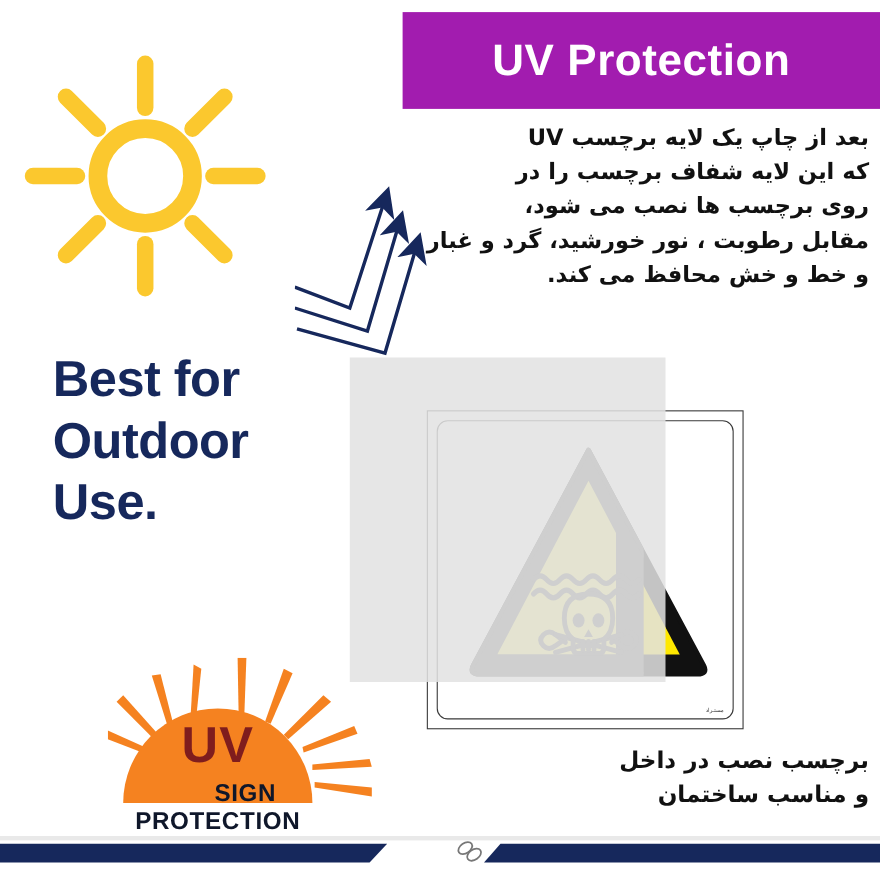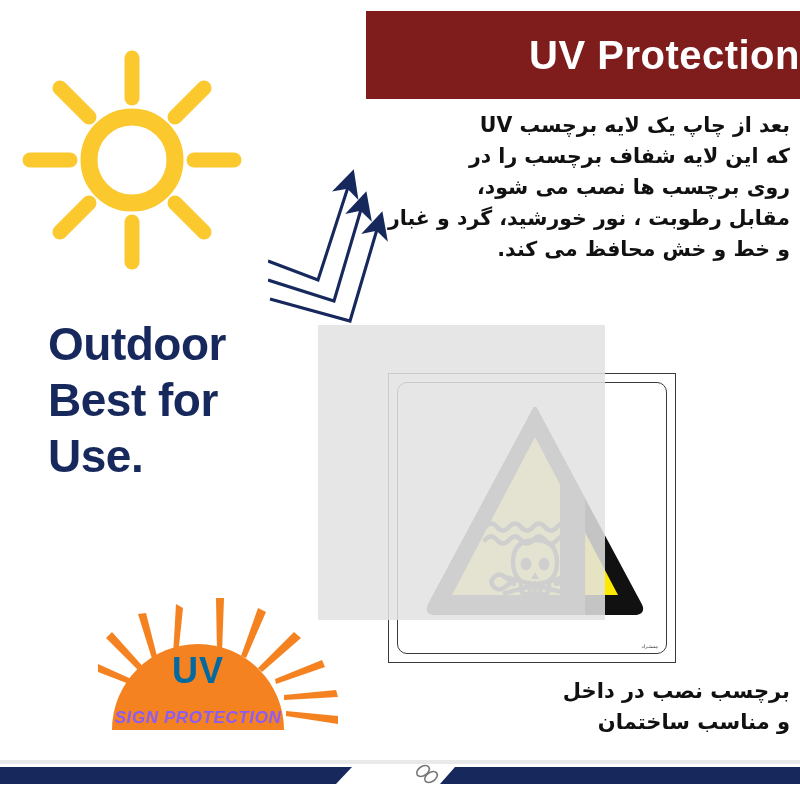--- a/index.html
+++ b/index.html
@@ -6,21 +6,21 @@
   html,body { width:800px; height:800px; background:#ffffff; }
   body {
     font-family:"DejaVu Sans","Liberation Sans",sans-serif;
     position:relative; overflow:hidden;
   }
   .stage { position:absolute; inset:0; width:800px; height:800px; background:#fff; }
 
   
   .header-bar{
     position:absolute; left:366px; top:11px; width:434px; height:88px;
-    background:#7f1d1d; display:flex; align-items:center; justify-content:flex-end;
+    background:#a21caf; display:flex; align-items:center; justify-content:center;
   }
   .header-title{
     color:#ffffff; font-size:40px; font-weight:700; letter-spacing:.5px;
     font-family:"Liberation Sans",sans-serif;
   }
 
   
   .fa-block{
     position:absolute; left:378px; top:110px; width:412px;
     direction:rtl; text-align:right; color:#111111;
@@ -123,22 +123,22 @@
       </defs>
       <g fill="none" stroke="#16285c" stroke-width="3.1" marker-end="url(#ah)">
         <path d="M0,93 L50,112 L81,16"></path>
         <path d="M0,112 L66,133 L94,38"></path>
         <path d="M2,131 L82,153 L110,58"></path>
       </g>
     </svg>
   </div>
 
   <div class="headline">
+    <div>Best for</div>
     <div>Outdoor</div>
-    <div>Best for</div>
     <div>Use.</div>
   </div>
 
   <div class="sign-wrap">
 
     <div class="sign-outer">
       <div class="sign-inner">
 
         <div class="tri">
           <svg width="226" height="226" viewBox="0 0 226 226">
@@ -191,24 +191,24 @@
         <path d="M224 62 L227 69 L178 86 L177 81 Z"></path>
         <path d="M238 92 L240 99 L186 102 L186 97 Z"></path>
         <path d="M240 118 L240 126 L188 118 L188 113 Z"></path>
       </g>
 
       <path d="M14 132 a86 86 0 0 1 172 0 Z" fill="#f58220"></path>
 
       <rect x="0" y="132" width="200" height="3" fill="#ffffff"></rect>
     </svg>
     <div class="uv-text" style="top:52px;">
-      <span style="font-size:36px;font-weight:700;color:#0369a1;letter-spacing:1px;padding-right:50px;">UV</span>
+      <span style="font-size:46px;font-weight:700;color:#7f1d1d;letter-spacing:1px;padding-right:50px;">UV</span>
     </div>
     <div class="uv-text" style="top:110px;">
-      <span style="font-size:17px;font-weight:700;color:#8b5cf6;letter-spacing:.6px;padding-right:50px;font-style:italic;">SIGN PROTECTION</span>
+      <span style="font-size:22px;font-weight:700;color:#0f172a;letter-spacing:.6px;padding-right:50px;">SIGN PROTECTION</span>
     </div>
   </div>
 
   <div class="fa-bottom">
     <div>برچسب نصب در داخل</div>
     <div>و مناسب ساختمان</div>
   </div>
 
   <div class="footer">
     <svg width="800" height="40" viewBox="0 0 800 40">

